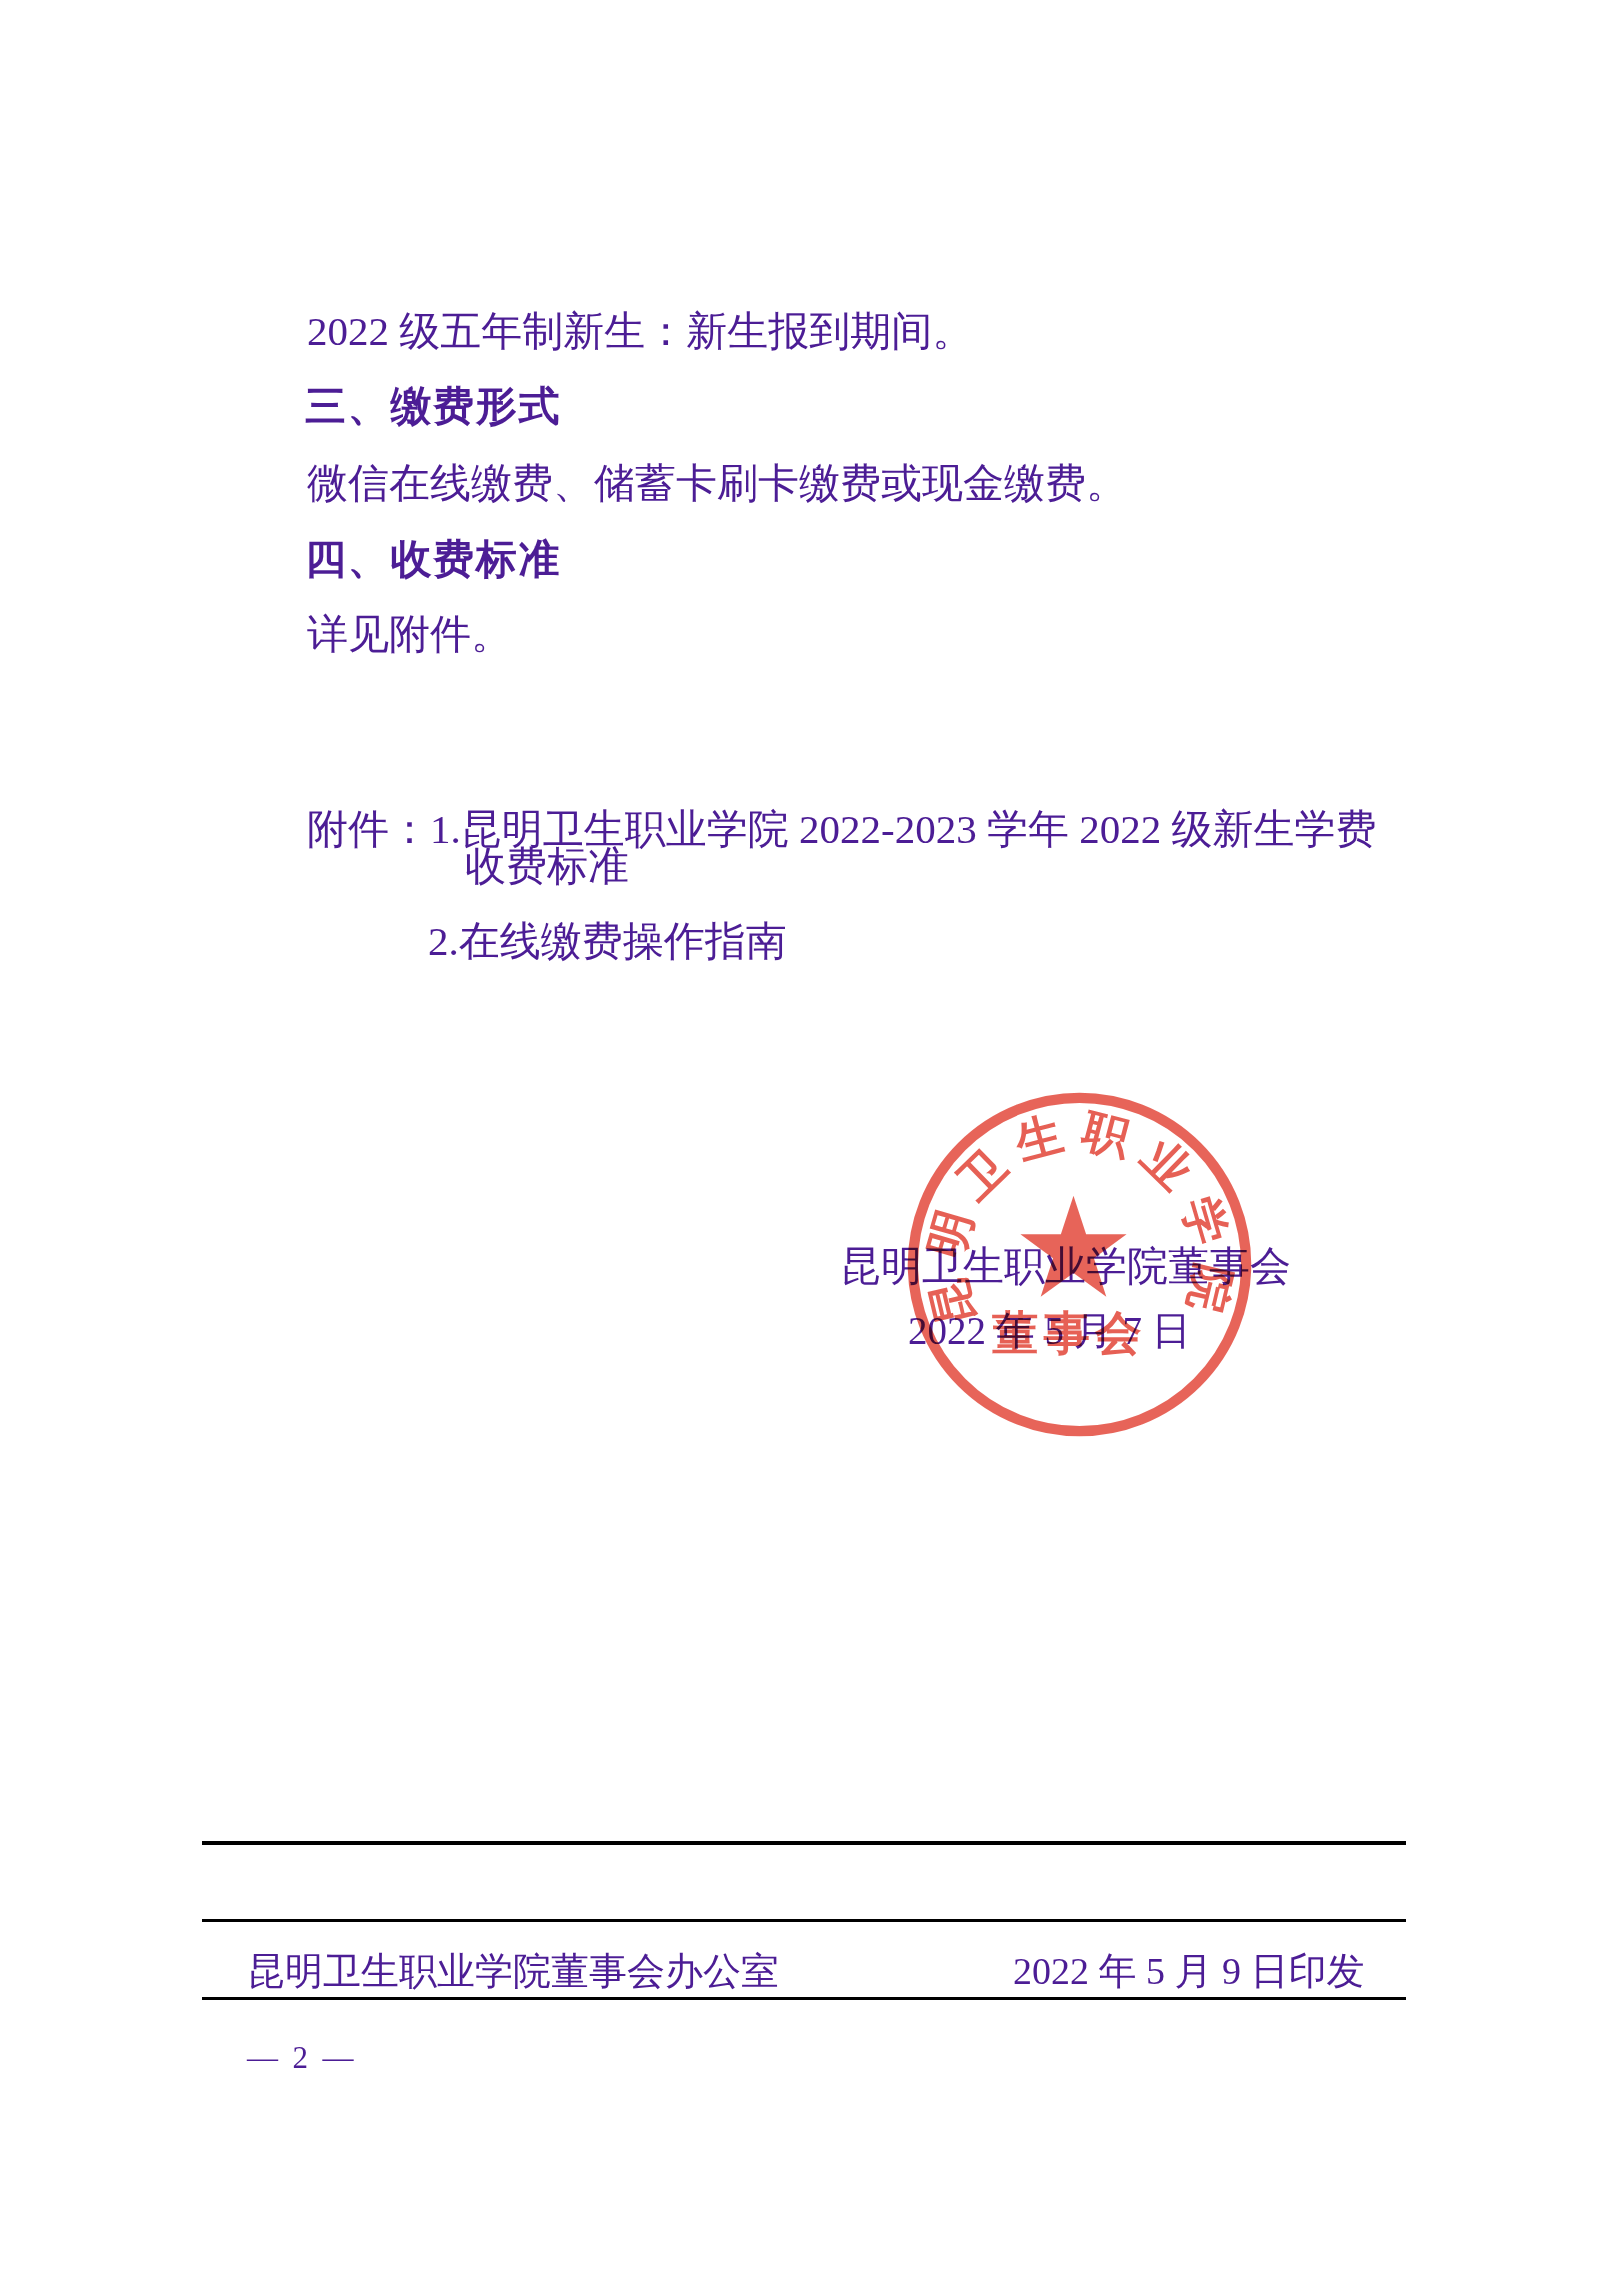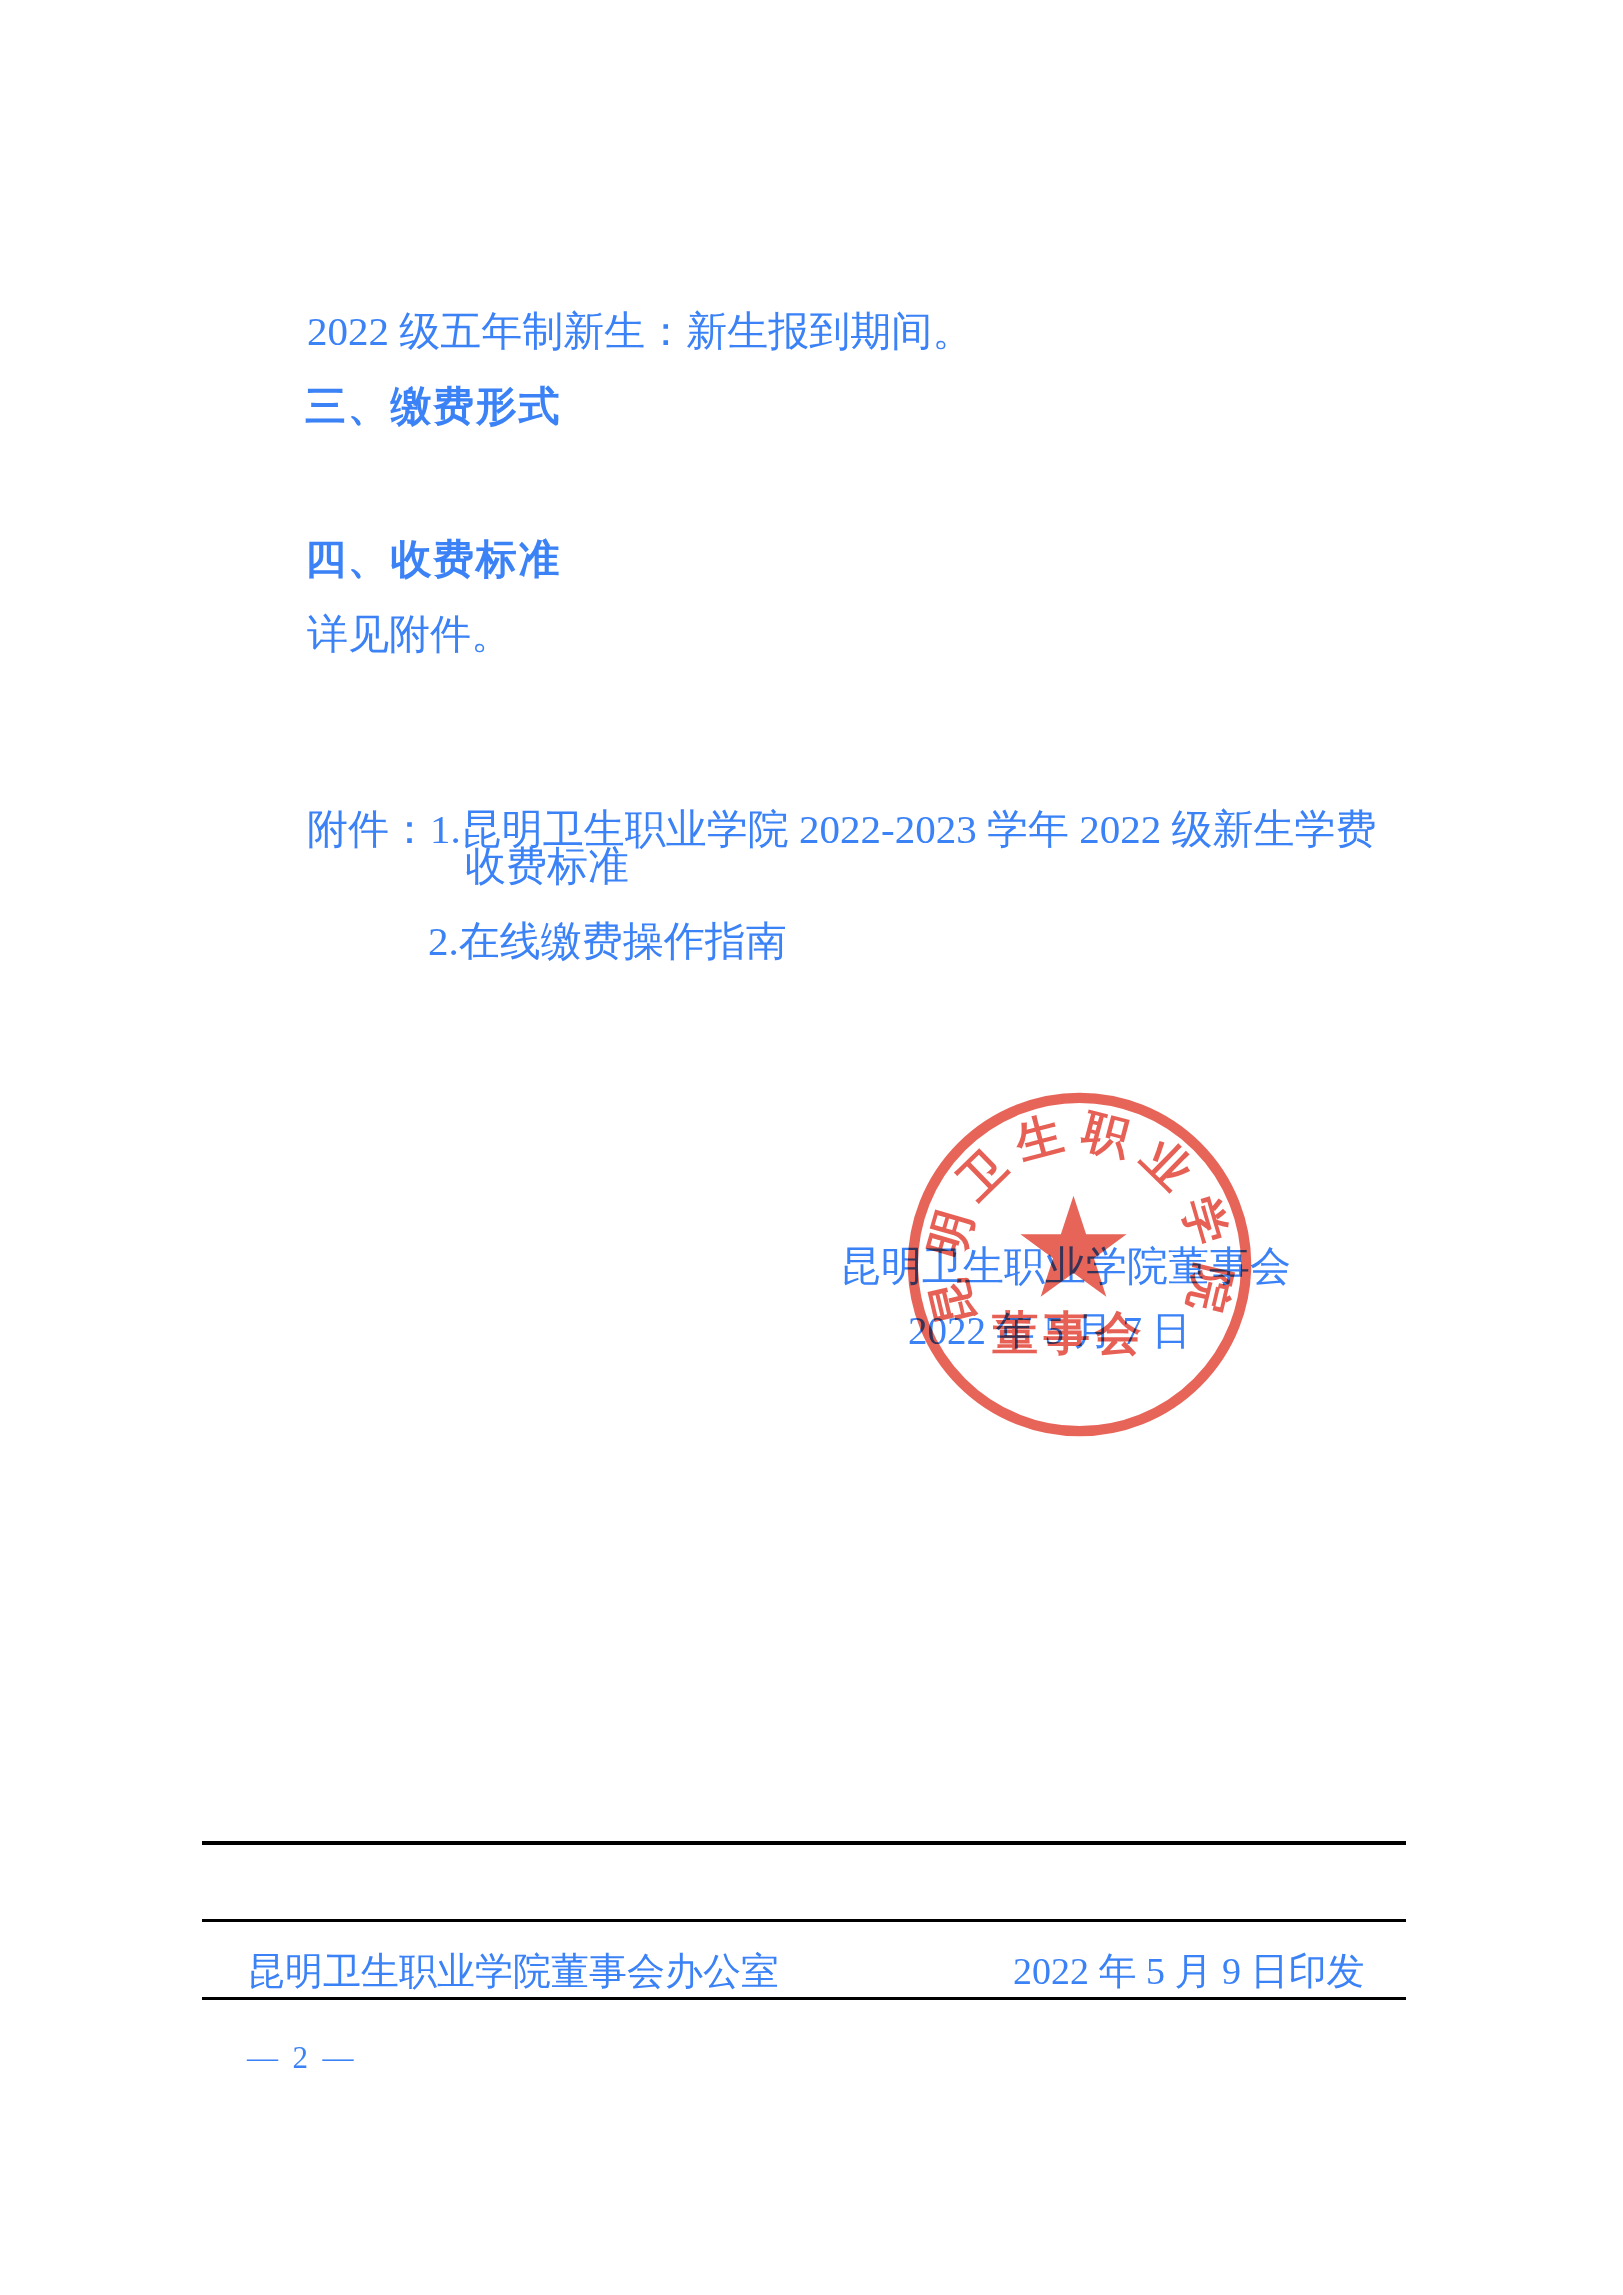--- a/index.html
+++ b/index.html
@@ -2,21 +2,21 @@
 <html style="font-size:13.7px"><head>
 <meta charset="utf-8">
 <style>
   html,body{margin:0;padding:0;background:#888;}
   .page{
     position:relative;
     width:1623px;height:2295px;
     background:#ffffff;
     overflow:hidden;
     font-family:"Liberation Serif","DejaVu Serif",serif;
-    color:#3b82f6;
+    color:#4c1d95;
   }
   .abs{position:absolute;white-space:nowrap;line-height:1;}
   .body-text{font-size:41px;font-family:"Liberation Serif","DejaVu Serif",serif;}
   .heading{font-size:41px;font-weight:700;font-family:"Liberation Sans","DejaVu Sans",sans-serif;letter-spacing:1.7px;}
   .sig-text{font-size:41px;}
   .date-text{font-size:39px;}
   .footer-text{font-size:38px;}
   .pagenum{font-size:31px;letter-spacing:3.4px;}
   .rule{position:absolute;left:202px;width:1204px;background:#000;}
   .seal{position:absolute;left:906px;top:1091px;mix-blend-mode:multiply;opacity:0.92;}
@@ -24,20 +24,21 @@
 </style>
 </head>
 <body>
 
 <div class="page">
 
   <div class="abs body-text" style="left:307px;top:311px;">2022 级五年制新生：新生报到期间。</div>
 
   <div class="abs heading" style="left:305px;top:386px;">三、缴费形式</div>
 
+  <div class="abs body-text" style="left:307px;top:463px;">微信在线缴费、储蓄卡刷卡缴费或现金缴费。</div>
 
   <div class="abs heading" style="left:305px;top:539px;">四、收费标准</div>
 
   <div class="abs body-text" style="left:307px;top:614px;">详见附件。</div>
 
   <div class="abs body-text" style="left:307px;top:809px;">附件：1.昆明卫生职业学院 2022-2023 学年 2022 级新生学费</div>
   <div class="abs body-text" style="left:465px;top:846px;">收费标准</div>
   <div class="abs body-text" style="left:428px;top:921px;">2.在线缴费操作指南</div>
 
   <div class="abs sig-text" style="left:840px;top:1230px;margin-top:16px;">昆明卫生职业学院董事会</div>

